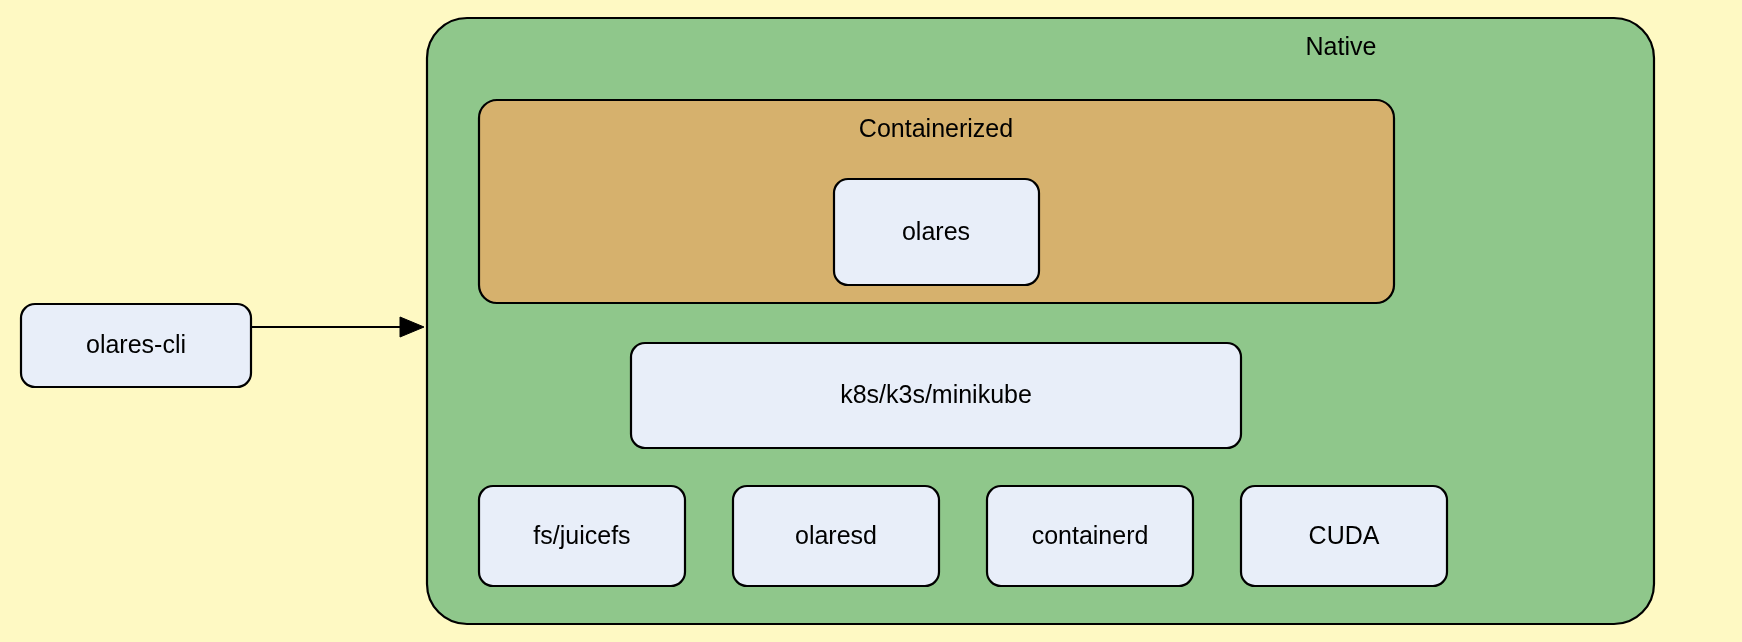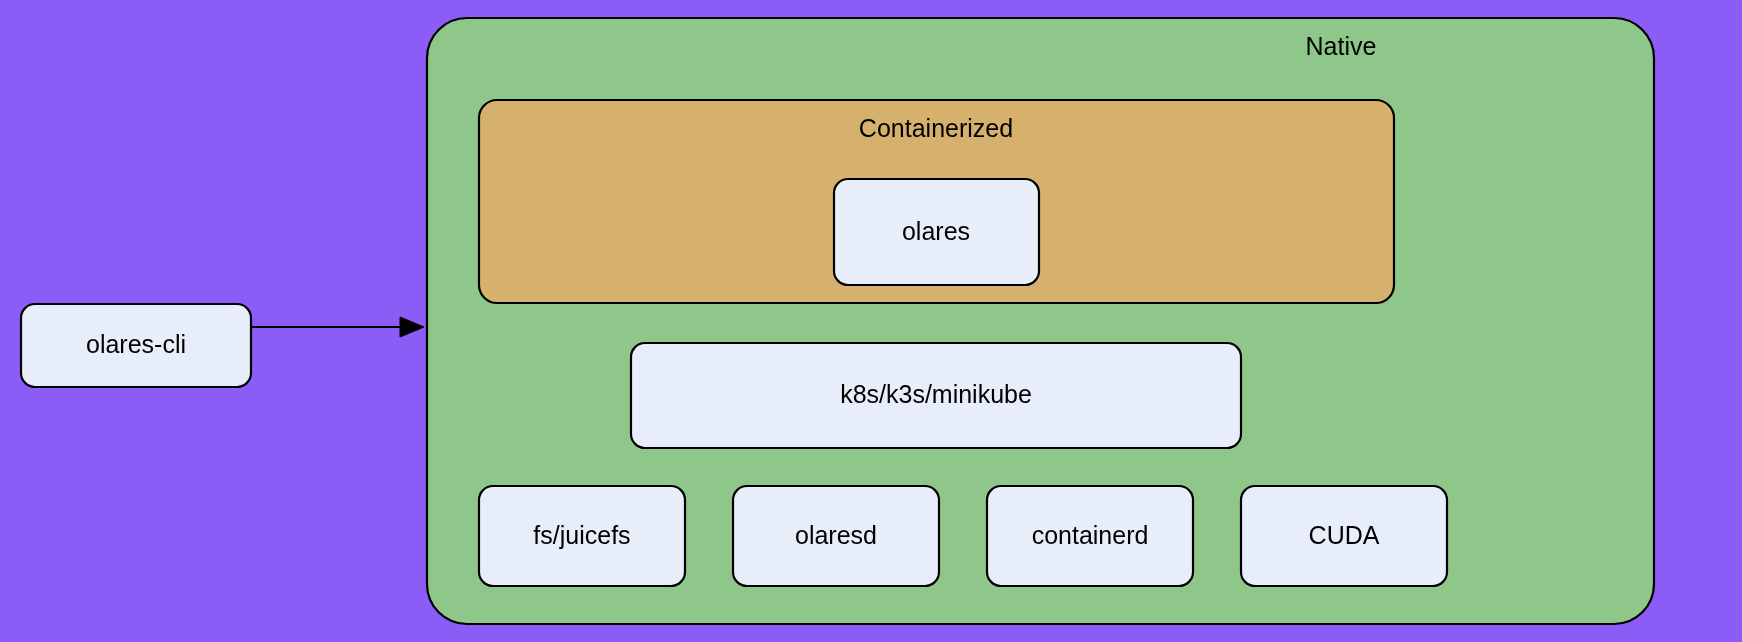--- a/index.html
+++ b/index.html
@@ -10,21 +10,21 @@
   body {
     width: 1742px;
     height: 642px;
     font-family: "Liberation Sans", sans-serif;
     overflow: hidden;
   }
   #diagram-root {
     position: relative;
     width: 1742px;
     height: 642px;
-    background: #8b5cf6;
+    background: #fef9c3;
   }
   svg#diagram-canvas {
     display: block;
     width: 1742px;
     height: 642px;
   }
   .box-shape {
     stroke: #000000;
     stroke-width: 2.2;
   }

